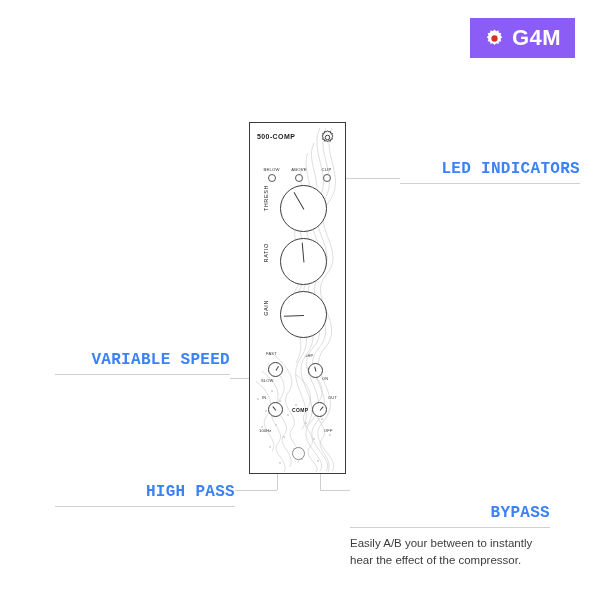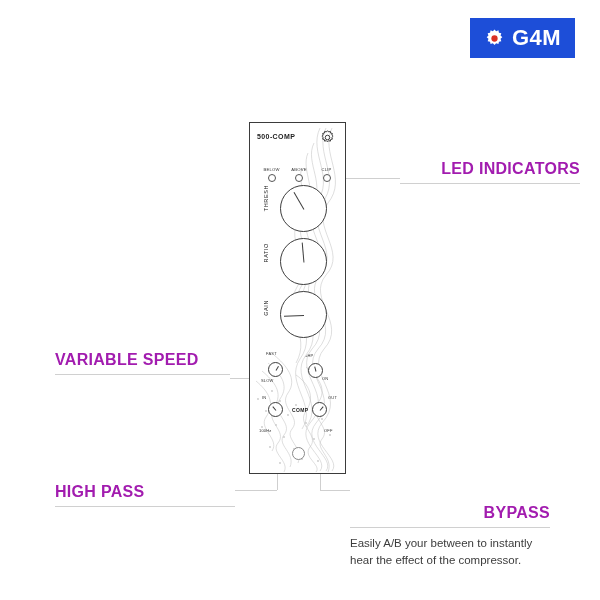--- a/index.html
+++ b/index.html
@@ -19,21 +19,21 @@
     inset: 0;
   }
 
   
   .logo {
     position: absolute;
     top: 18px;
     right: 25px;
     width: 105px;
     height: 40px;
-    background: #1d4ed8;
+    background: #8b5cf6;
     display: flex;
     align-items: center;
     justify-content: center;
     gap: 7px;
   }
   .logo-gear {
     width: 21px;
     height: 21px;
     position: relative;
   }
@@ -184,35 +184,36 @@
 
   
   .callout {
     position: absolute;
     width: 180px;
   }
   .callout h3 {
     margin: 0 0 5px 0;
     font-size: 16px;
     font-weight: bold;
-    color: #a21caf;
+    color: #3b82f6;
     letter-spacing: 0.3px;
+    font-family: Liberation Mono, monospace;
   }
   .callout .rule {
     height: 1px;
     background: #d0d0d0;
     margin-bottom: 7px;
   }
   .callout p {
     margin: 0;
     font-size: 11.5px;
     line-height: 1.45;
     color: #3c3c3c;
   }
-  .callout.left { text-align: left; }
+  .callout.left { text-align: right; }
   .callout.right-align h3 { text-align: right; }
 
   #callout-led { left: 400px; top: 160px; }
   #callout-bypass { left: 350px; top: 465px; width: 200px; }
   #callout-variable { left: 55px; top: 351px; width: 175px; }
   #callout-highpass { left: 55px; top: 463px; width: 180px; margin-top: 20px; }
 
   #callout-led h3, #callout-bypass h3 { text-align: right; }
   #callout-bypass { text-align: left; margin-top: 39px; }
 

